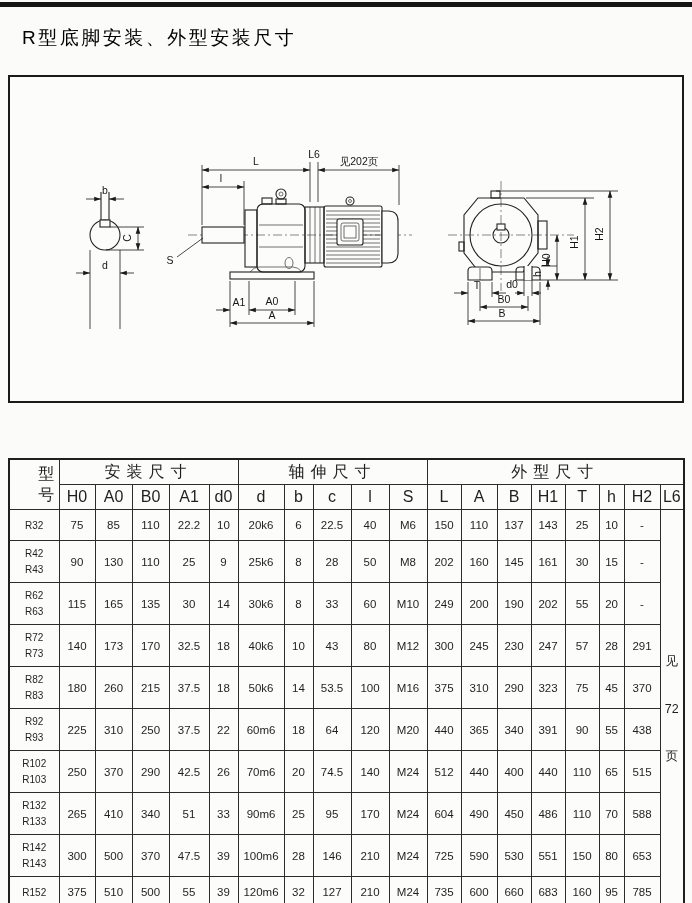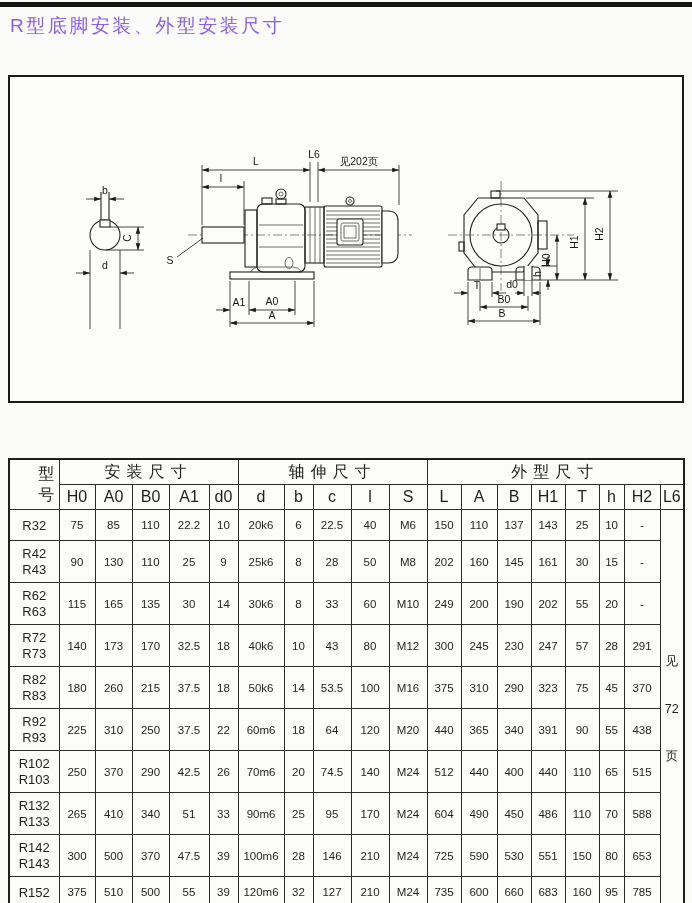--- a/index.html
+++ b/index.html
@@ -6,22 +6,22 @@
   body{
     width:692px;height:903px;
     background:#fbfbfa;
     font-family:"Liberation Sans", sans-serif;
     color:#222;
     position:relative;
     overflow:hidden;
   }
   .top-rule{position:absolute;top:2px;left:0;width:692px;height:5px;background:#151515;}
   .title{
-    position:absolute;top:13px;left:10px;margin:0;
-    font-size:19px;font-weight:500;letter-spacing:2.5px;color:#8b5cf6;
+    position:absolute;top:13px;left:10px;margin:12px;
+    font-size:19px;font-weight:500;letter-spacing:2.5px;color:#000000;
   }
   .diagram-box{
     position:absolute;top:75px;left:8px;width:672px;height:324px;
     border:2px solid #1a1a1a;background:#fcfcfb;
   }
   .diagram-box svg{display:block;}
   
   .ln{stroke:#222;stroke-width:1.1;fill:none;}
   .thin{stroke:#333;stroke-width:0.7;fill:none;}
   .dim{stroke:#1a1a1a;stroke-width:0.8;fill:none;}
@@ -37,21 +37,21 @@
   }
   .dim-table th,.dim-table td{
     border:1px solid #2c2c2c;text-align:center;vertical-align:middle;
     padding:0;font-weight:normal;overflow:hidden;
   }
   .dim-table thead th{height:24px;font-size:16px;}
   .dim-table th.group{letter-spacing:6px;}
   .dim-table th.model{letter-spacing:2px;padding-left:26px;}
   .dim-table tr.single td{height:30px;}
   .dim-table tr.double td{height:41px;line-height:16px;}
-  .dim-table td.model-cell{font-size:13px;}
+  .dim-table td.model-cell{font-size:10px;}
   .see-note{font-size:12.5px;}
   .see-note .stack{display:flex;flex-direction:column;align-items:center;gap:32px;}
 </style>
 </head>
 <body>
 
 <div class="page">
 
   <div class="top-rule"></div>
 

